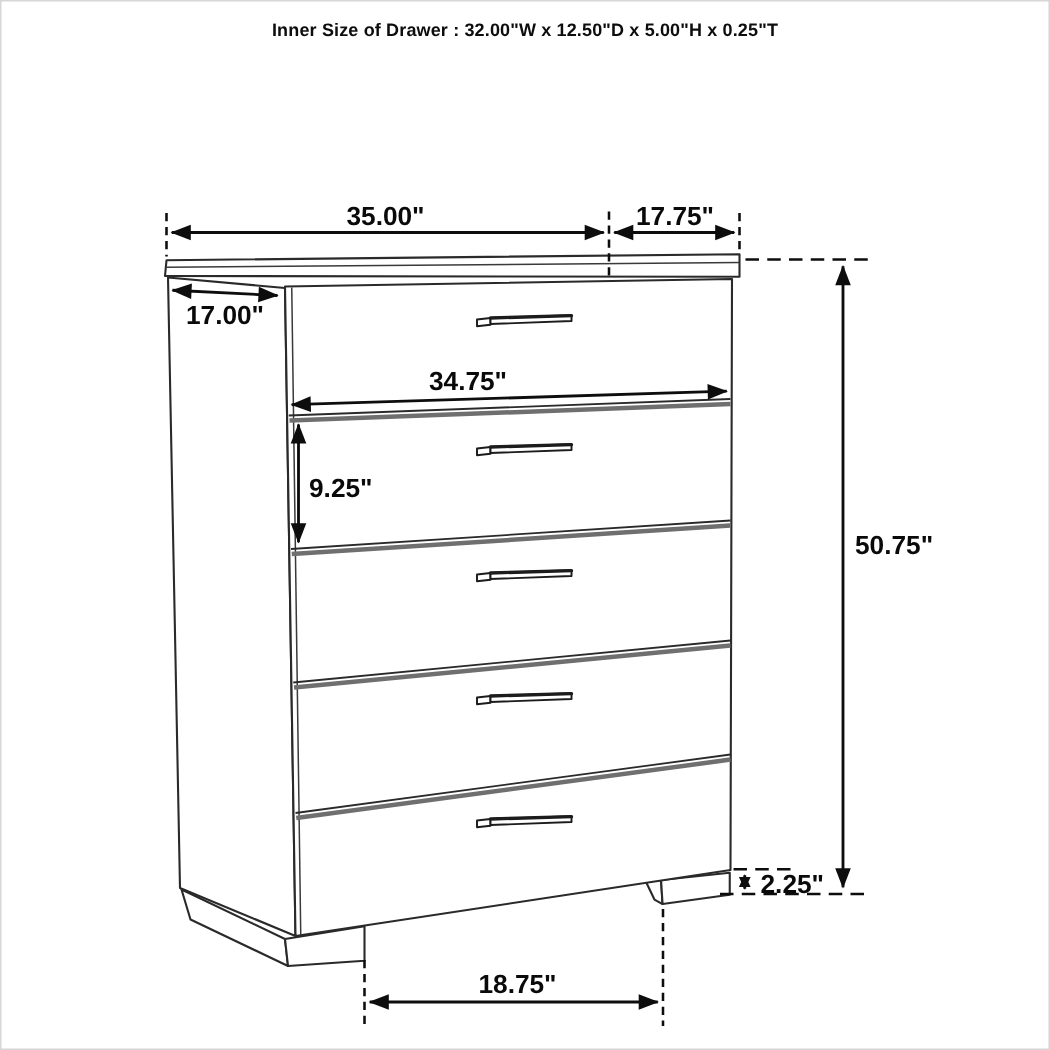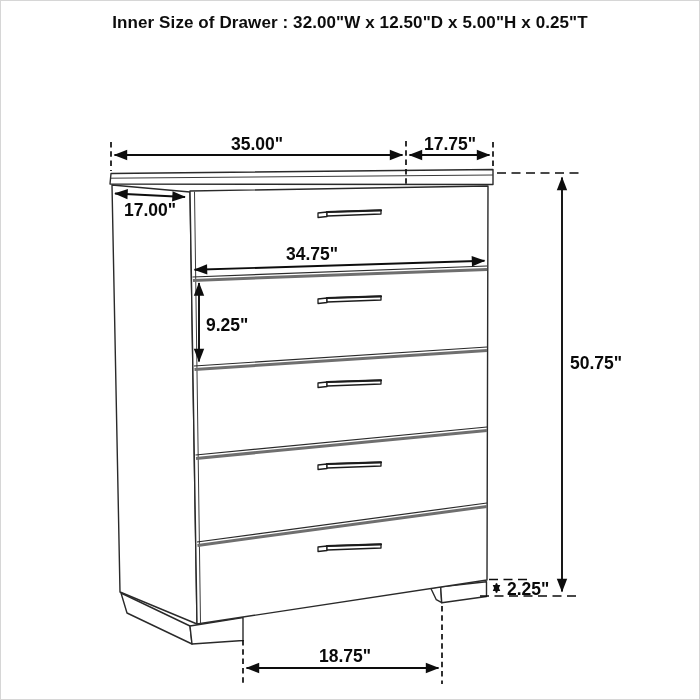--- a/index.html
+++ b/index.html
@@ -3,21 +3,21 @@
 <meta charset="utf-8">
 <style>
   html,body{margin:0;padding:0;background:#fff;}
   .canvas{
     position:relative;width:700px;height:700px;background:#ffffff;
     box-shadow:inset 0 0 0 1px #d6d6d6;
     font-family:"Liberation Sans", sans-serif;overflow:hidden;
   }
   .title{
     position:absolute;top:13px;left:0;width:700px;text-align:center;
-    font-size:17px;font-weight:bold;color:#0d0d0d;letter-spacing:.1px;
+    font-size:12px;font-weight:bold;color:#0d0d0d;letter-spacing:.1px;
     white-space:nowrap;
   }
   svg{position:absolute;top:0;left:0;}
   .face{fill:#ffffff;stroke:#2a2a2a;stroke-width:1.4;stroke-linejoin:round;}
   .thin{fill:none;stroke:#3a3a3a;stroke-width:1;}
   .sepline{fill:none;stroke:#2a2a2a;stroke-width:1.2;}
   .sepband{fill:none;stroke:#6f6f6f;stroke-width:3;}
   .shade{fill:#b8b8b8;stroke:none;opacity:.8;}
   .hbar{fill:#ffffff;stroke:#1c1c1c;stroke-width:1.3;stroke-linejoin:round;}
   .htop{fill:none;stroke:#1c1c1c;stroke-width:2.2;stroke-linecap:round;}

